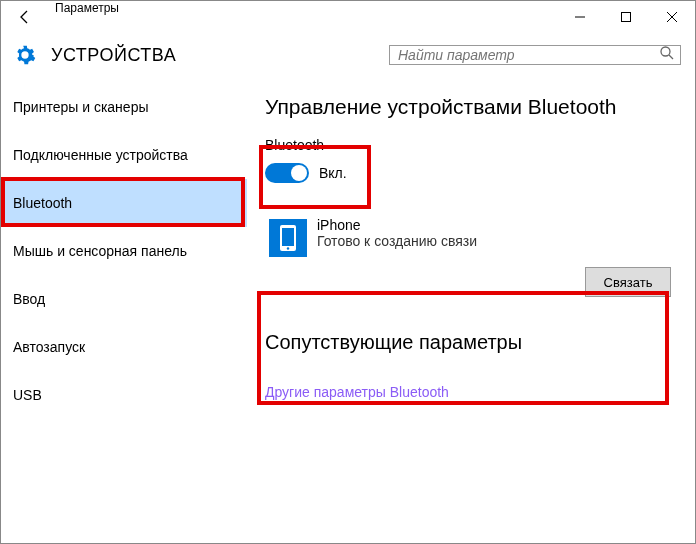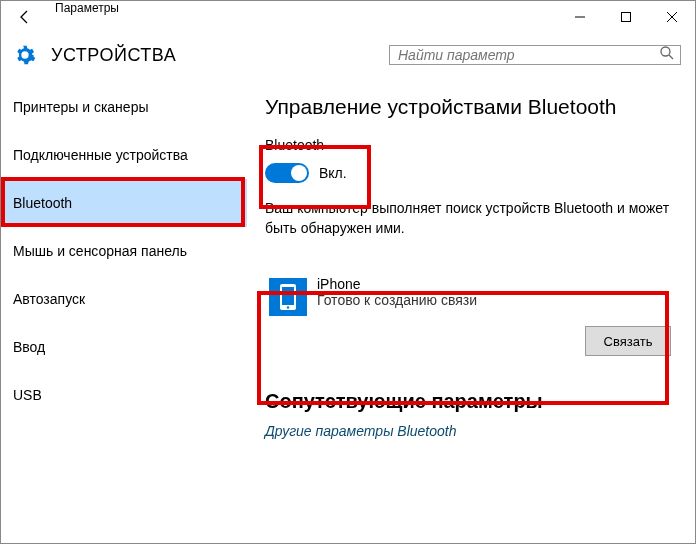--- a/index.html
+++ b/index.html
@@ -31,22 +31,22 @@
   .toggle-knob { position: absolute; right: 2px; top: 2px; width: 16px; height: 16px; border-radius: 50%; background: #fff; }
   .toggle-state { font-size: 14px; }
   .desc-text { font-size: 14px; line-height: 1.4; margin-bottom: 30px; }
   .device-row { display: flex; align-items: flex-start; padding: 8px 4px 4px 4px; margin-top: 26px; }
   .device-icon { width: 38px; height: 38px; background: #0078d7; display: flex; align-items: center; justify-content: center; margin-right: 10px; margin-top: 2px; }
   .device-icon svg { fill: #fff; }
   .device-name { font-size: 14px; }
   .device-status { font-size: 14px; color: #333; }
   .pair-row { display: flex; justify-content: flex-end; padding: 6px 4px 6px 4px; margin-bottom: 28px; }
   .pair-btn { min-width: 86px; height: 30px; border: 1px solid #999; background: #ddd; font-size: 13px; cursor: pointer; padding: 0 14px; }
-  .related-title { font-size: 20px; font-weight: 700; margin-bottom: 10px; }
-  .link { color: #0c4a6e; font-size: 14px; cursor: pointer; font-style: italic; }
+  .related-title { font-size: 20px; font-weight: 400; margin-bottom: 30px; }
+  .link { color: #8b5cf6; font-size: 14px; cursor: pointer; }
   
   .hl { position: absolute; border: 4px solid #e30000; pointer-events: none; }
 </style>
 </head>
 <body>
 
 <div class="window">
 
   <div class="titlebar">
     <div class="back-btn">
@@ -101,40 +101,39 @@
       <div class="nav-item">
           <span>Подключенные устройства</span>
         </div>
       <div class="nav-item selected">
           <span>Bluetooth</span>
         </div>
       <div class="nav-item">
           <span>Мышь и сенсорная панель</span>
         </div>
       <div class="nav-item">
-          <span>Автозапуск</span>
+          <span>Ввод</span>
         </div>
       <div class="nav-item">
-          <span>Ввод</span>
+          <span>Автозапуск</span>
         </div>
       <div class="nav-item">
           <span>USB</span>
         </div>
     </div>
 
     <div class="main">
       <div class="section-title">Управление устройствами Bluetooth</div>
       <div class="bt-label">Bluetooth</div>
       <div class="toggle-row">
         <div class="toggle">
           <div class="toggle-knob"></div>
         </div>
         <span class="toggle-state">Вкл.</span>
       </div>
-      <div class="desc-text">Ваш компьютер выполняет поиск устройств Bluetooth и может быть обнаружен ими.</div>
 
       <div class="device-row">
         <div class="device-icon">
           <svg width="20" height="28" viewBox="0 0 20 28">
               <rect x="2" y="1" width="16" height="26" rx="2" fill="#fff"></rect>
               <rect x="4" y="4" width="12" height="18" fill="#0078d7"></rect>
               <circle cx="10" cy="24.5" r="1.2" fill="#0078d7"></circle>
             </svg>
         </div>
         <div>

